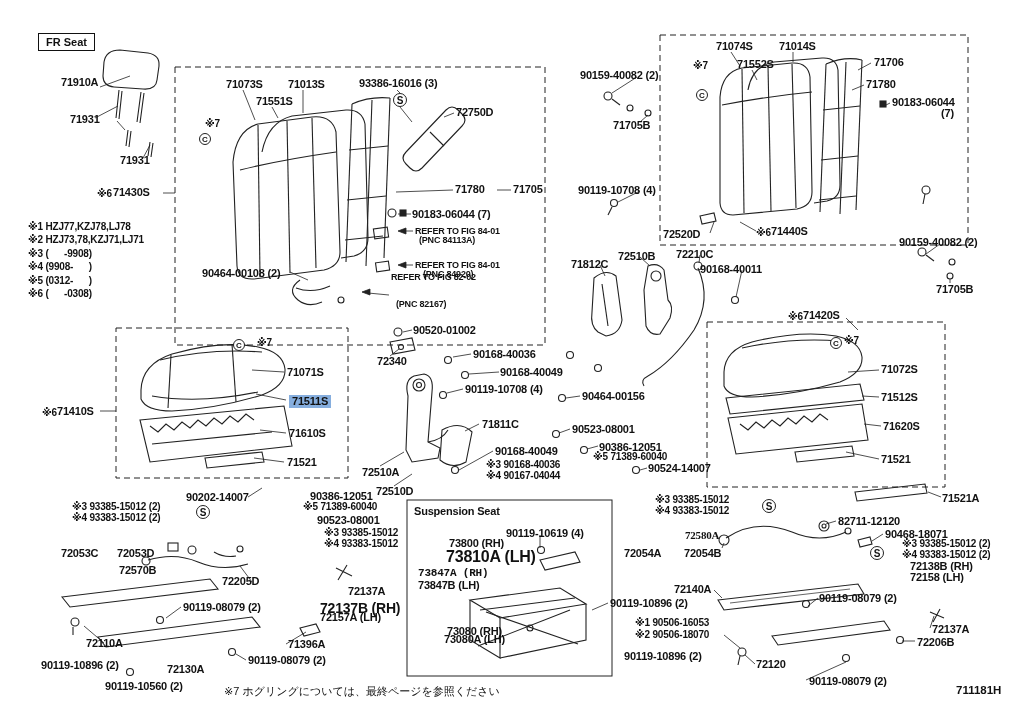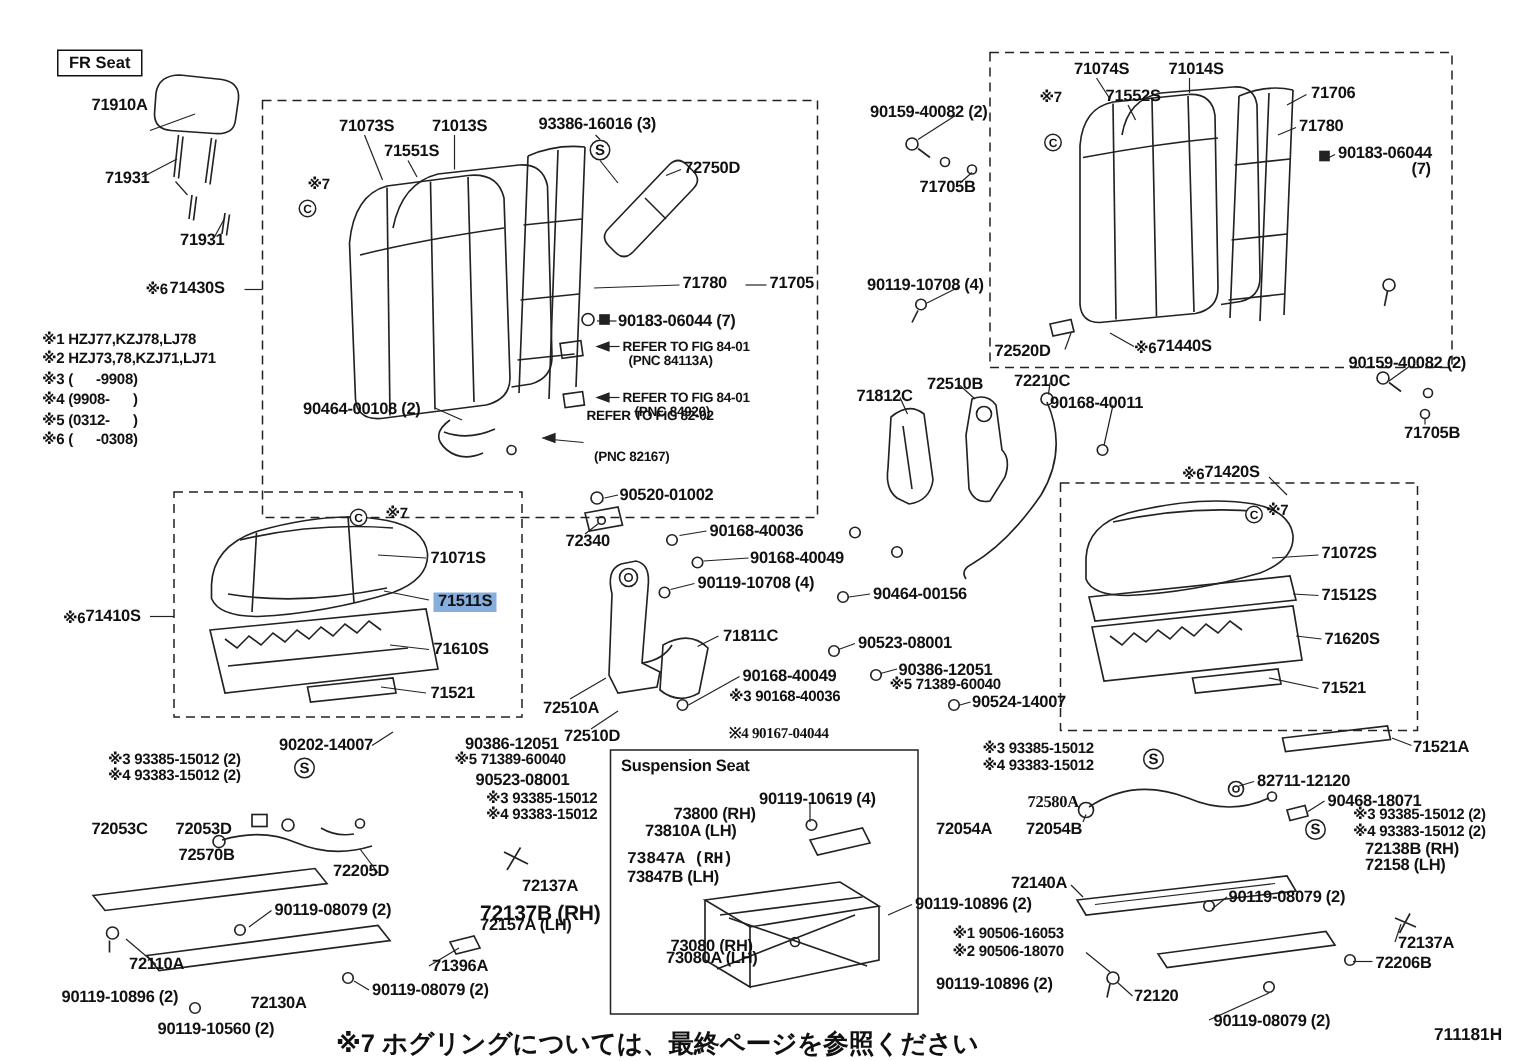--- a/index.html
+++ b/index.html
@@ -16,21 +16,21 @@
   .lbl.hl { padding:1px 3px; }
   .circle-ch {
     position:absolute; border:1.2px solid #222; border-radius:50%;
     display:flex; align-items:center; justify-content:center;
     font-weight:bold; color:#111; background:#fff;
   }
   .frseat {
     position:absolute; left:38px; top:33px; border:1.2px solid #111;
     padding:2px 7px; font-size:11px; font-weight:bold; background:#fff;
   }
-  .footnote { position:absolute; left:224px; top:684px; font-size:17px; font-weight:bold; }
+  .footnote { position:absolute; left:224px; top:684px; font-size:11px; font-weight:normal; }
   .docnum  { position:absolute; left:956px; top:684px; font-size:11.5px; font-weight:bold; }
 </style>
 </head>
 <body>
 
 <div class="canvas">
 
   <svg class="art" width="1024" height="707" viewBox="0 0 1024 707">
 
     <g stroke="#222" fill="none" stroke-width="1">
@@ -283,21 +283,21 @@
       <path d="M883,534 L872,541"></path>
       <path d="M724,635 L740,648"></path>
     </g>
   </svg>
 
   <div class="frseat">
     <span>FR Seat</span>
   </div>
 
   <div id="labels">
-      <div class="lbl" style="left: 61px; top: 65px; font-size: 11px;">71910A</div>
+      <div class="lbl" style="left: 61px; top: 77px; font-size: 11px;">71910A</div>
       <div class="lbl" style="left: 70px; top: 114px; font-size: 11px;">71931</div>
       <div class="lbl" style="left: 120px; top: 155px; font-size: 11px;">71931</div>
       <div class="lbl" style="left: 97px; top: 189px; font-size: 10px;">※6</div>
       <div class="lbl" style="left: 113px; top: 187px; font-size: 11px;">71430S</div>
       <div class="lbl" style="left: 28px; top: 222px; font-size: 10px;">※1 HZJ77,KZJ78,LJ78</div>
       <div class="lbl" style="left: 28px; top: 235px; font-size: 10px;">※2 HZJ73,78,KZJ71,LJ71</div>
       <div class="lbl" style="left: 28px; top: 249px; font-size: 10px;">※3 (      -9908)</div>
       <div class="lbl" style="left: 28px; top: 262px; font-size: 10px;">※4 (9908-      )</div>
       <div class="lbl" style="left: 28px; top: 276px; font-size: 10px;">※5 (0312-      )</div>
       <div class="lbl" style="left: 28px; top: 289px; font-size: 10px;">※6 (      -0308)</div>
@@ -375,21 +375,21 @@
       <div class="lbl" style="left: 42px; top: 408px; font-size: 10px;">※6</div>
       <div class="lbl" style="left: 57px; top: 406px; font-size: 11px;">71410S</div>
       <div class="lbl" style="left: 186px; top: 492px; font-size: 11px;">90202-14007</div>
       <div class="lbl" style="left: 473px; top: 349px; font-size: 11px;">90168-40036</div>
       <div class="lbl" style="left: 500px; top: 367px; font-size: 11px;">90168-40049</div>
       <div class="lbl" style="left: 465px; top: 384px; font-size: 11px;">90119-10708 (4)</div>
       <div class="lbl" style="left: 582px; top: 391px; font-size: 11px;">90464-00156</div>
       <div class="lbl" style="left: 482px; top: 419px; font-size: 11px;">71811C</div>
       <div class="lbl" style="left: 495px; top: 446px; font-size: 11px;">90168-40049</div>
       <div class="lbl" style="left: 486px; top: 460px; font-size: 10px;">※3 90168-40036</div>
-      <div class="lbl" style="left: 486px; top: 485px; font-size: 10px; font-family: Liberation Serif, serif;">※4 90167-04044</div>
+      <div class="lbl" style="left: 486px; top: 471px; font-size: 10px;">※4 90167-04044</div>
       <div class="lbl" style="left: 362px; top: 467px; font-size: 11px;">72510A</div>
       <div class="lbl" style="left: 376px; top: 486px; font-size: 11px;">72510D</div>
       <div class="lbl" style="left: 572px; top: 424px; font-size: 11px;">90523-08001</div>
       <div class="lbl" style="left: 599px; top: 442px; font-size: 11px;">90386-12051</div>
       <div class="lbl" style="left: 593px; top: 452px; font-size: 10px;">※5 71389-60040</div>
       <div class="lbl" style="left: 648px; top: 463px; font-size: 11px;">90524-14007</div>
       <div class="lbl" style="left: 310px; top: 491px; font-size: 11px;">90386-12051</div>
       <div class="lbl" style="left: 303px; top: 502px; font-size: 10px;">※5 71389-60040</div>
       <div class="lbl" style="left: 317px; top: 515px; font-size: 11px;">90523-08001</div>
       <div class="lbl" style="left: 324px; top: 528px; font-size: 10px;">※3 93385-15012</div>
@@ -405,21 +405,21 @@
       <div class="lbl" style="left: 320px; top: 612px; font-size: 11px;">72157A (LH)</div>
       <div class="lbl" style="left: 183px; top: 602px; font-size: 11px;">90119-08079 (2)</div>
       <div class="lbl" style="left: 288px; top: 639px; font-size: 11px;">71396A</div>
       <div class="lbl" style="left: 86px; top: 638px; font-size: 11px;">72110A</div>
       <div class="lbl" style="left: 41px; top: 660px; font-size: 11px;">90119-10896 (2)</div>
       <div class="lbl" style="left: 167px; top: 664px; font-size: 11px;">72130A</div>
       <div class="lbl" style="left: 248px; top: 655px; font-size: 11px;">90119-08079 (2)</div>
       <div class="lbl" style="left: 105px; top: 681px; font-size: 11px;">90119-10560 (2)</div>
       <div class="lbl" style="left: 414px; top: 506px; font-size: 11px;">Suspension Seat</div>
       <div class="lbl" style="left: 449px; top: 538px; font-size: 11px;">73800 (RH)</div>
-      <div class="lbl" style="left: 430px; top: 549px; font-size: 11px;">73810A (LH)</div>
+      <div class="lbl" style="left: 446px; top: 549px; font-size: 16px;">73810A (LH)</div>
       <div class="lbl" style="left: 506px; top: 528px; font-size: 11px;">90119-10619 (4)</div>
       <div class="lbl" style="left: 418px; top: 568px; font-size: 11px; font-family: Liberation Mono, monospace;">73847A (RH)</div>
       <div class="lbl" style="left: 418px; top: 580px; font-size: 11px;">73847B (LH)</div>
       <div class="lbl" style="left: 447px; top: 626px; font-size: 11px;">73080 (RH)</div>
       <div class="lbl" style="left: 444px; top: 634px; font-size: 11px;">73080A (LH)</div>
       <div class="lbl" style="left: 610px; top: 598px; font-size: 11px;">90119-10896 (2)</div>
     </div>
 
   <div id="circles">
       <div class="circle-ch" style="left: 199px; top: 133px; width: 12px; height: 12px; font-size: 8px;">C</div>

